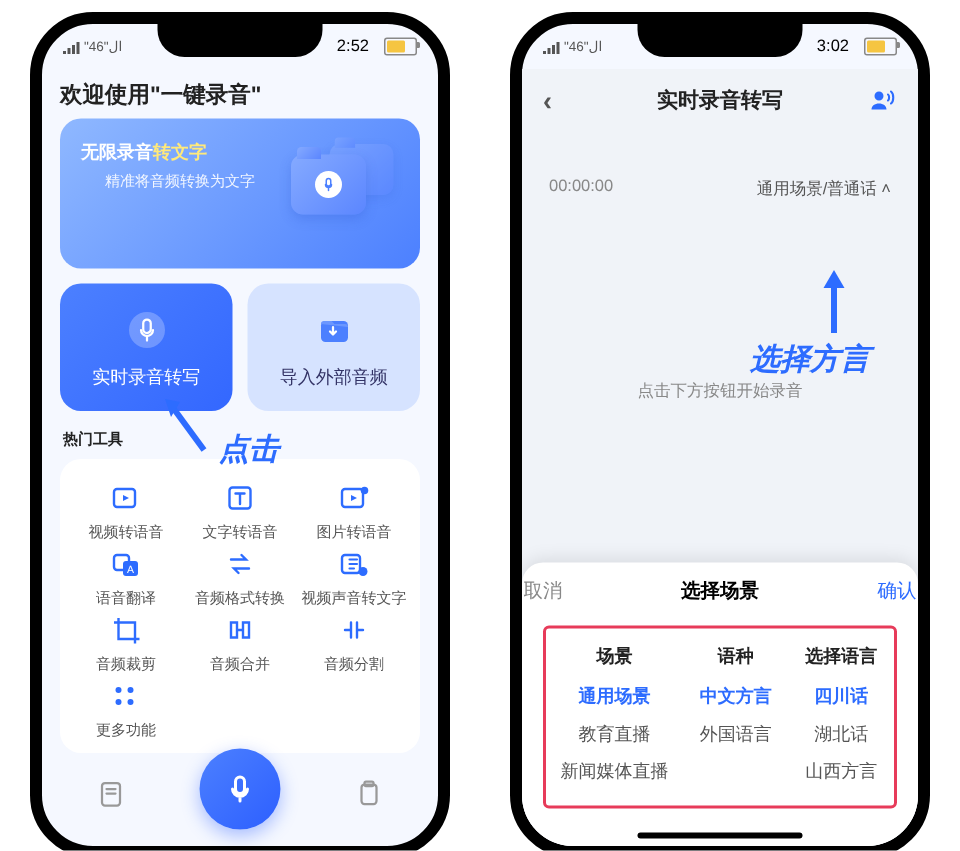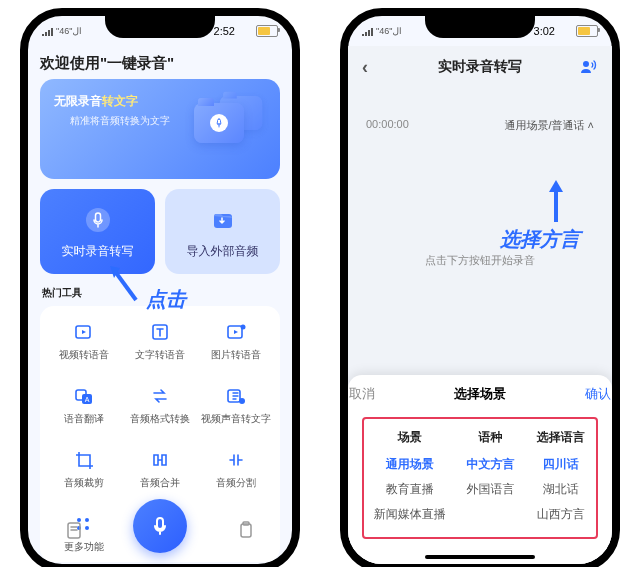--- a/index.html
+++ b/index.html
@@ -1,21 +1,21 @@
 <!DOCTYPE html>
 <html><head>
 <meta charset="utf-8">
 <style>
   body{margin:0;background:#fff;font-family:"PingFang SC","Microsoft YaHei",sans-serif;width:640px;height:567px;overflow:hidden}
   .stage{display:flex;gap:40px;padding:8px 20px}
   .phone{width:270px;height:548px;border:8px solid #000;border-radius:42px;background:#f5f8ff;position:relative;overflow:hidden}
   .notch{position:absolute;top:0;left:50%;transform:translateX(-50%);width:110px;height:22px;background:#000;border-radius:0 0 18px 18px;z-index:10}
   .status{position:absolute;top:0;left:0;right:0;height:30px;display:flex;justify-content:space-between;align-items:center;padding:0 14px;font-size:11px;z-index:5}
   .s-left{display:flex;align-items:center;gap:2px}
-  .s-right{display:flex;align-items:center;gap:21px}
+  .s-right{display:flex;align-items:center;gap:10px}
   .bat{width:20px;height:10px;border:1px solid #888;border-radius:2px;position:relative}
   .bat::after{content:"";position:absolute;right:-3px;top:2px;width:2px;height:4px;background:#888;border-radius:0 1px 1px 0}
   .bat-fill{position:absolute;left:1px;top:1px;bottom:1px;width:60%;background:#f5c542;border-radius:1px}
   .signal{display:inline-block;width:12px;height:9px}
   .signal svg{display:block}
   .screen{position:absolute;top:30px;left:0;right:0;bottom:0;padding:6px 12px;overflow:hidden}
 
   
   .welcome{font-size:15px;font-weight:700;color:#222;margin:2px 0 6px}
   .hero{background:linear-gradient(135deg,#8fb8ff,#4c80ff);border-radius:14px;padding:14px;color:#fff;position:relative;height:72px}
@@ -25,21 +25,21 @@
   .hero-ico{position:absolute;right:14px;top:10px;width:74px;height:64px}
   .folder{position:absolute;width:50px;height:40px;border-radius:8px;background:linear-gradient(135deg,#85aaff,#5b86ff);box-shadow:0 3px 8px rgba(40,80,200,.25)}
   .folder::before{content:"";position:absolute;top:-5px;left:4px;width:16px;height:8px;border-radius:3px 3px 0 0;background:inherit}
   .mic-circ{position:absolute;left:50%;top:50%;transform:translate(-50%,-50%);width:18px;height:18px;border-radius:50%;background:#fff;display:flex;align-items:center;justify-content:center}
   .twin{display:flex;gap:10px;margin-top:10px}
   .card{flex:1;border-radius:14px;padding:14px 0;text-align:center;background:#d6e3ff;color:#336;position:relative}
   .card.main{background:linear-gradient(135deg,#4c80ff,#3367ff);color:#fff}
   .card .ico{width:34px;height:34px;margin:0 auto 6px;display:flex;align-items:center;justify-content:center}
   .card .lbl{font-size:12px}
   .sec-title{font-size:10px;font-weight:700;margin:12px 2px 6px;color:#222}
-  .grid{background:#fff;border-radius:14px;padding:14px 6px 8px;display:grid;grid-template-columns:repeat(3,1fr);row-gap:22px}
+  .grid{background:#fff;border-radius:14px;padding:14px 6px 8px;display:grid;grid-template-columns:repeat(3,1fr);row-gap:2px}
   .tool{text-align:center}
   .tool .ti{width:24px;height:24px;margin:0 auto 4px;color:#2d6cff;display:flex;align-items:center;justify-content:center}
   .tool .tl{font-size:10px;color:#555}
   .fab-row{position:absolute;left:0;right:0;bottom:6px;height:64px;display:flex;align-items:center;justify-content:center}
   .side-ico{position:absolute;bottom:14px;color:#888}
   .side-ico.l{left:36px}.side-ico.r{right:36px}
   .fab{width:54px;height:54px;border-radius:50%;background:linear-gradient(135deg,#4c80ff,#2d5fff);display:flex;align-items:center;justify-content:center;box-shadow:0 4px 12px rgba(45,95,255,.4)}
   .anno{position:absolute;color:#2d6cff;font-weight:700;font-size:20px;pointer-events:none;font-style:italic}
   .arrow-svg{position:absolute;pointer-events:none}
 

